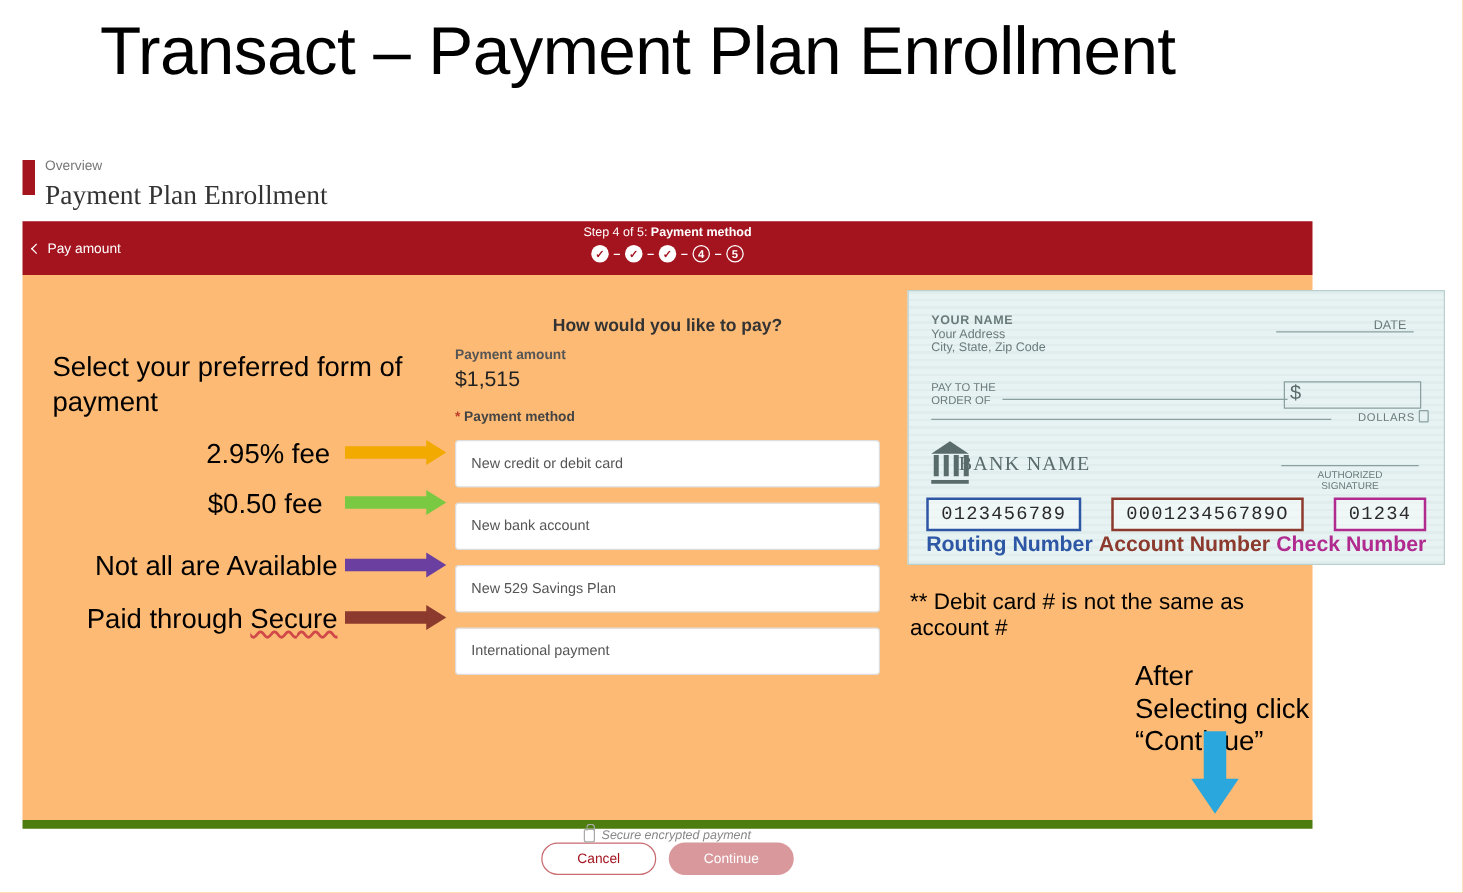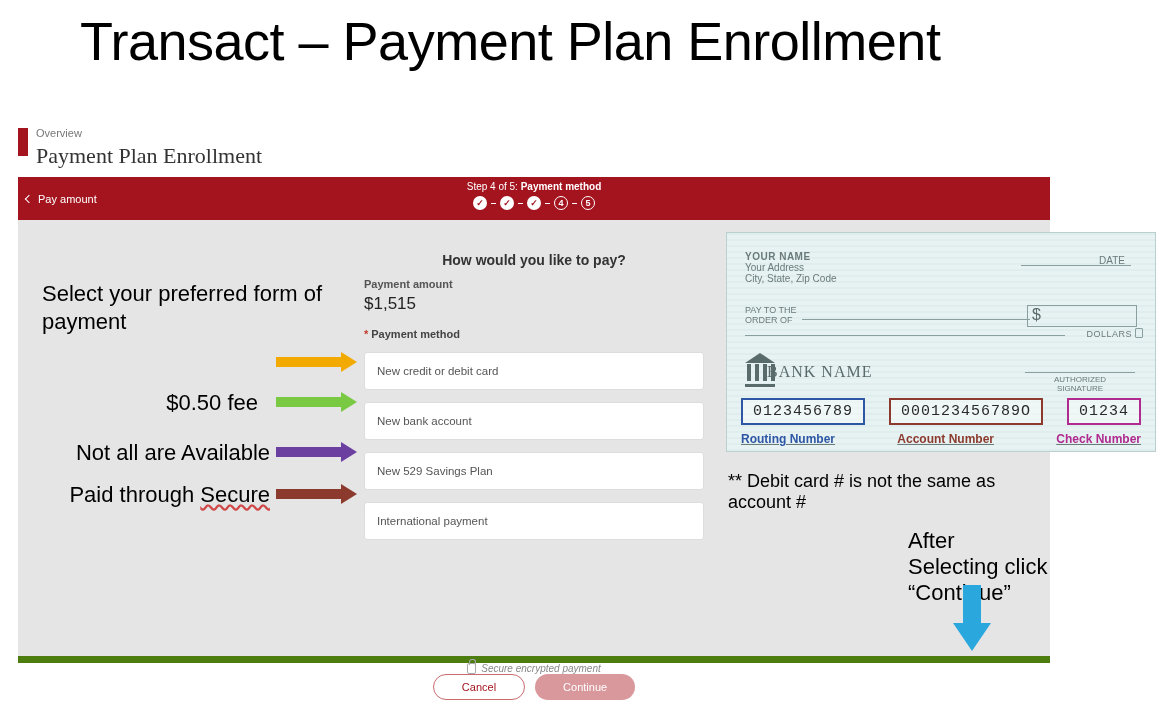--- a/index.html
+++ b/index.html
@@ -60,21 +60,21 @@
   .dot{
     width:14px;height:14px;border-radius:50%;background:#fff;color:#a4141f;
     display:flex;align-items:center;justify-content:center;font-size:9px;font-weight:bold;
   }
   .dot.active{border:1.5px solid #fff;background:#a4141f;color:#fff;}
   .dot.future{border:1.5px solid #fff;background:#a4141f;color:#fff;}
   .dot-line{width:5px;height:1px;background:#fff;}
 
   .content-area{
     position:absolute;left:0;right:0;top:95px;bottom:38px;
-    background:#e5e5e5;
+    background:#fdba74;
   }
 
   .center-head{
     position:absolute;left:0;right:0;top:32px;text-align:center;
     font-size:14px;font-weight:600;color:#333;
   }
 
   .form-col{
     position:absolute;left:346px;top:58px;width:340px;
     font-size:12px;color:#444;
@@ -128,21 +128,21 @@
   .bank-icon::before{content:"";position:absolute;left:0;right:0;top:-10px;border-bottom:10px solid #5a6b6b;border-left:15px solid transparent;border-right:15px solid transparent;}
   .bank-icon::after{content:"";position:absolute;left:0;right:0;bottom:-4px;height:3px;background:#5a6b6b;}
   .pillars{position:absolute;left:20px;top:131px;display:flex;gap:4px;}
   .pillars span{width:4px;height:17px;background:#5a6b6b;display:block;}
   .bank-name{position:absolute;left:40px;top:130px;font-size:16px;letter-spacing:1px;color:#5a6b6b;font-family:Georgia,serif;}
   .auth{position:absolute;right:20px;top:138px;font-size:9px;text-align:center;}
   .auth .line2{width:110px;border-top:1px solid #8aa0a0;margin-top:1px;}
 
   .micr-row{position:absolute;left:14px;right:14px;bottom:26px;display:flex;justify-content:space-between;align-items:center;}
   .micr-cell{border:2px solid;padding:3px 10px;font-family:"Courier New",monospace;font-size:15px;color:#2a2a2a;letter-spacing:1px;background:rgba(255,255,255,0.4);}
-  .micr-labels{position:absolute;left:14px;right:14px;bottom:5px;display:flex;justify-content:space-between;font-size:12px;font-weight:bold;text-decoration:underline;}
+  .micr-labels{position:absolute;left:14px;right:14px;bottom:5px;display:flex;justify-content:space-between;font-size:17px;font-weight:bold;}
 
   .note-debit{
     position:absolute;left:710px;top:251px;font-size:18px;color:#000;
   }
 
   .after-note{
     position:absolute;left:890px;top:308px;font-size:22px;color:#000;line-height:26px;
   }
   .blue-arrow{
     position:absolute;left:935px;top:365px;width:38px;height:68px;color:#2aa8dd;
@@ -218,20 +218,21 @@
       </div>
 
       <div class="option-card">New credit or debit card</div>
       <div class="option-card">New bank account</div>
       <div class="option-card">New 529 Savings Plan</div>
       <div class="option-card">International payment</div>
     </div>
 
     <div class="anno" style="left:24px;top:60px;width:300px;text-align:left;line-height:28px;">Select your preferred form of payment</div>
 
+    <div class="anno" style="left:0;top:130px;width:246px;">2.95% fee</div>
     <div class="arrow c-yellow" style="left:258px;top:137px;width:80px;">
         <div class="shaft"></div>
       </div>
 
     <div class="anno" style="left:0;top:170px;width:240px;">$0.50 fee</div>
     <div class="arrow c-green" style="left:258px;top:177px;width:80px;">
         <div class="shaft"></div>
       </div>
 
     <div class="anno" style="left:0;top:220px;width:252px;">Not all are Available</div>

